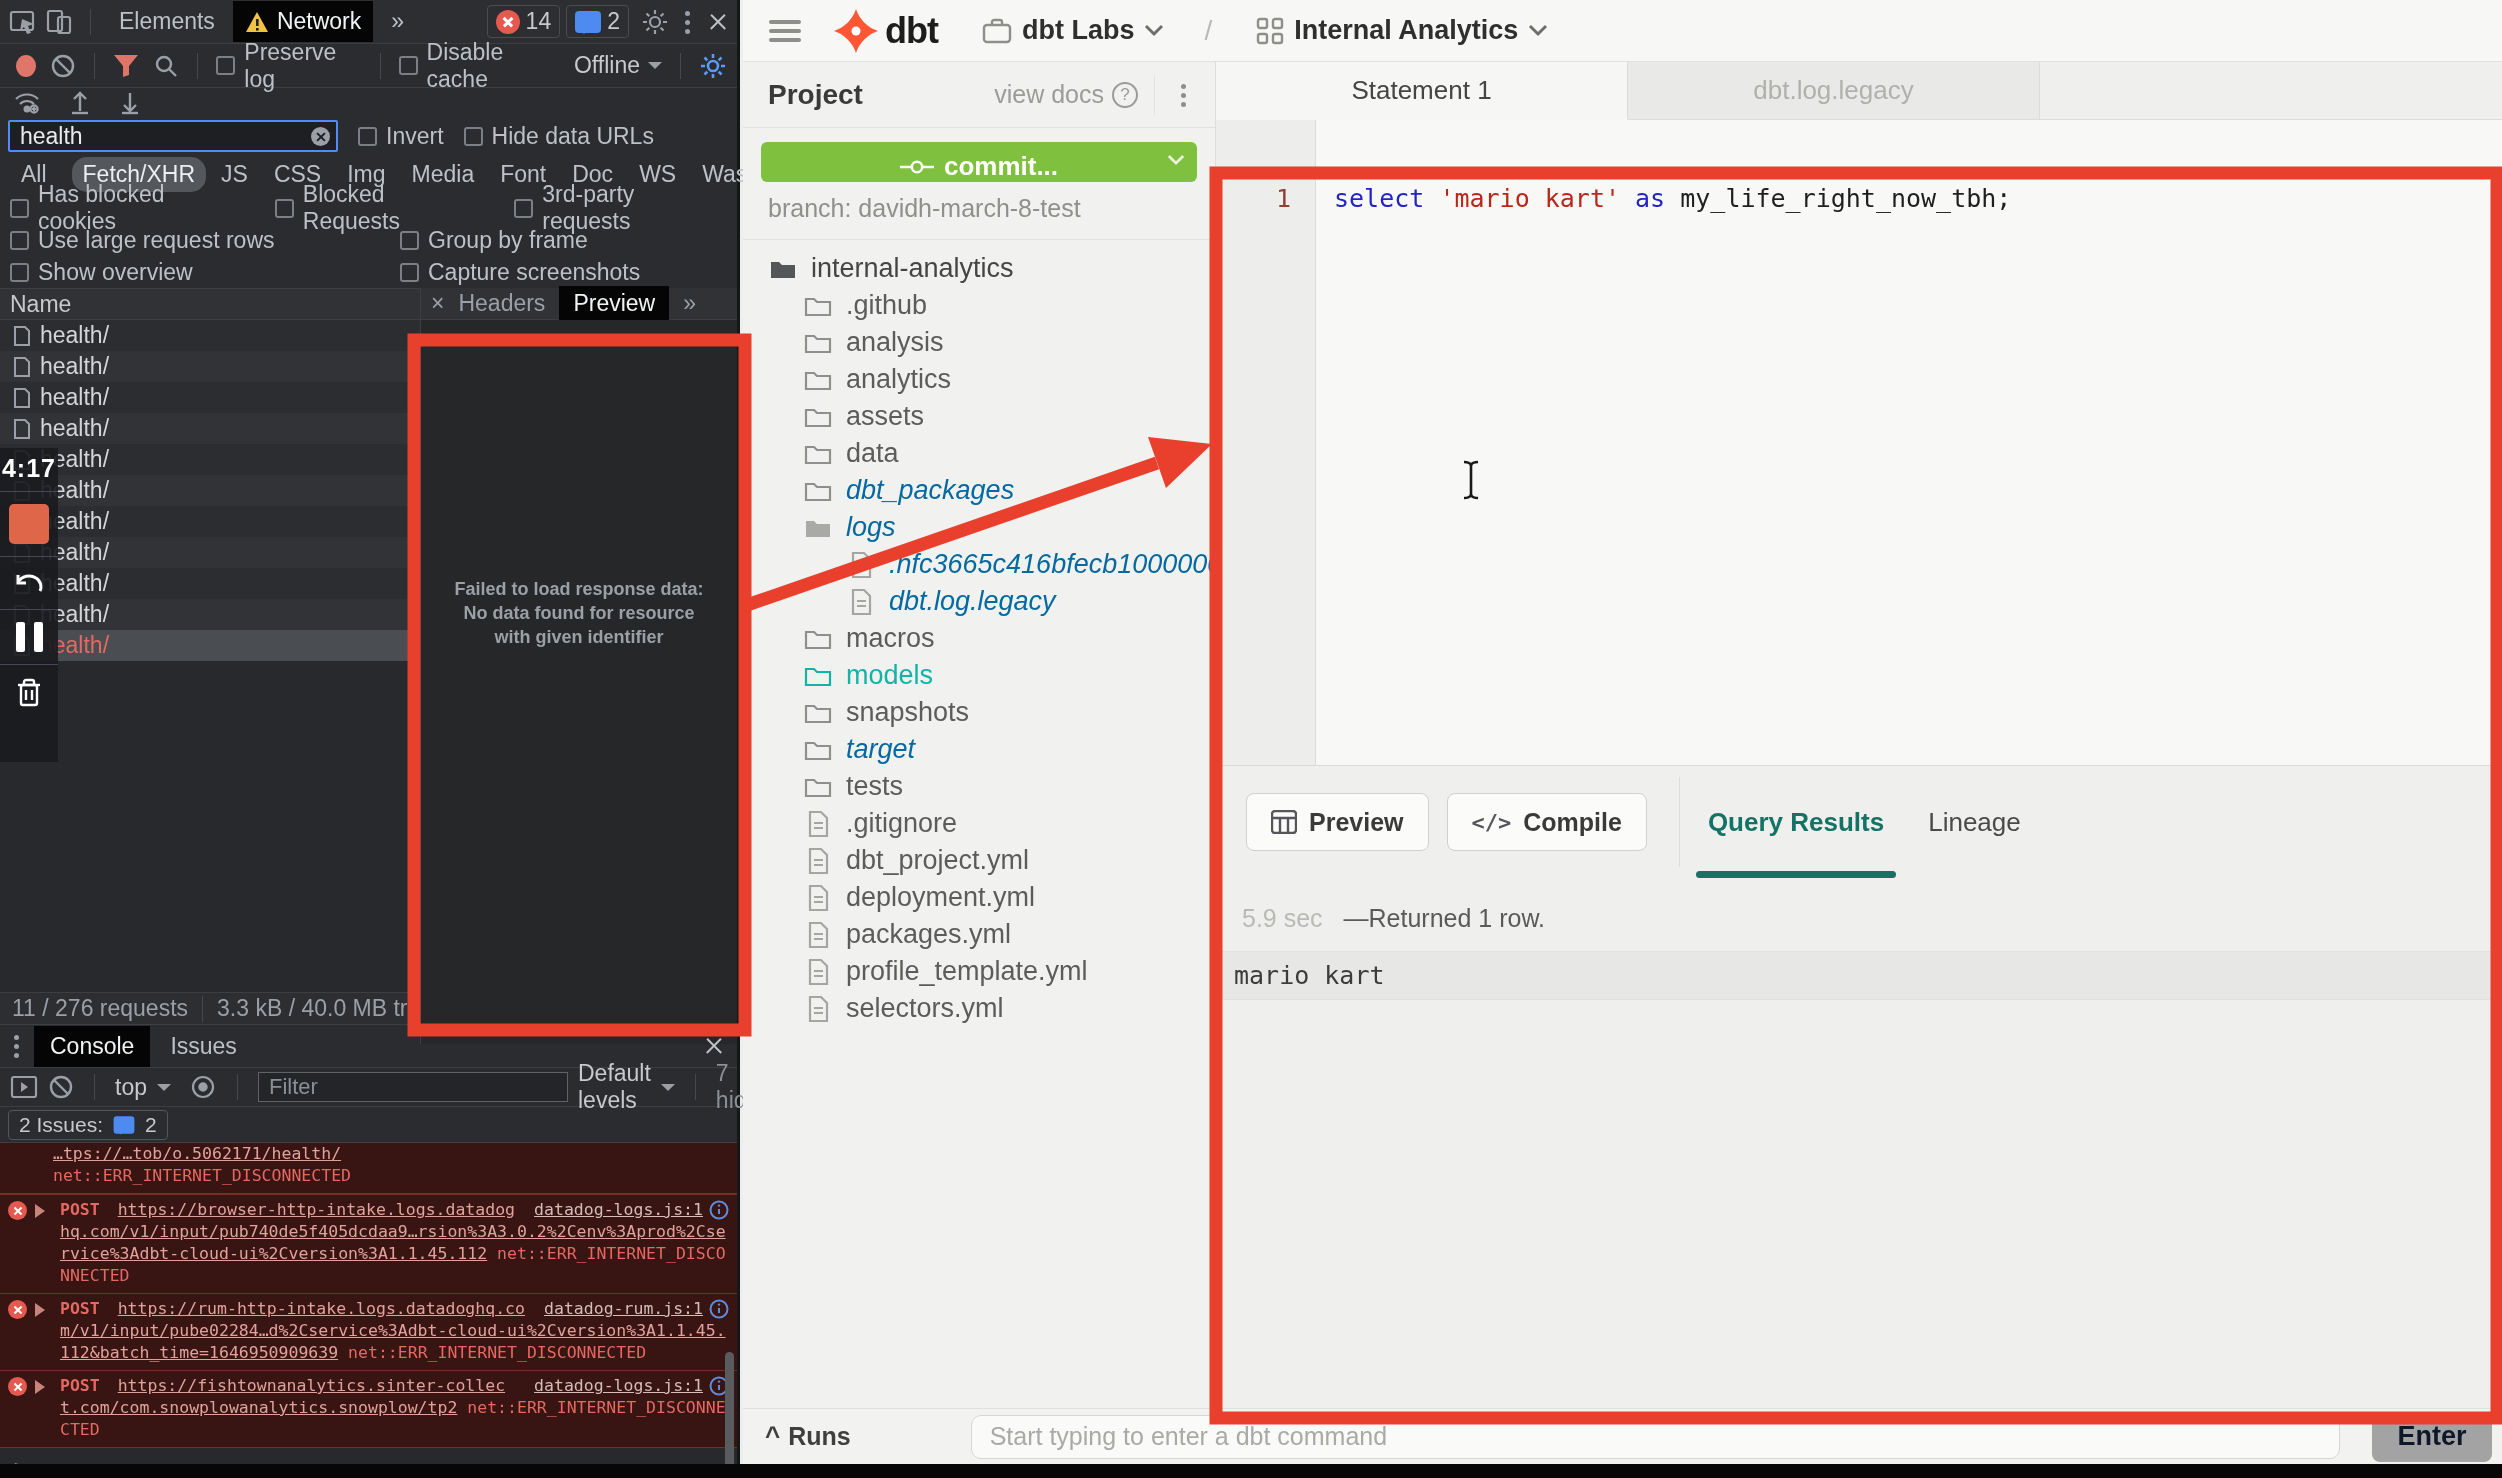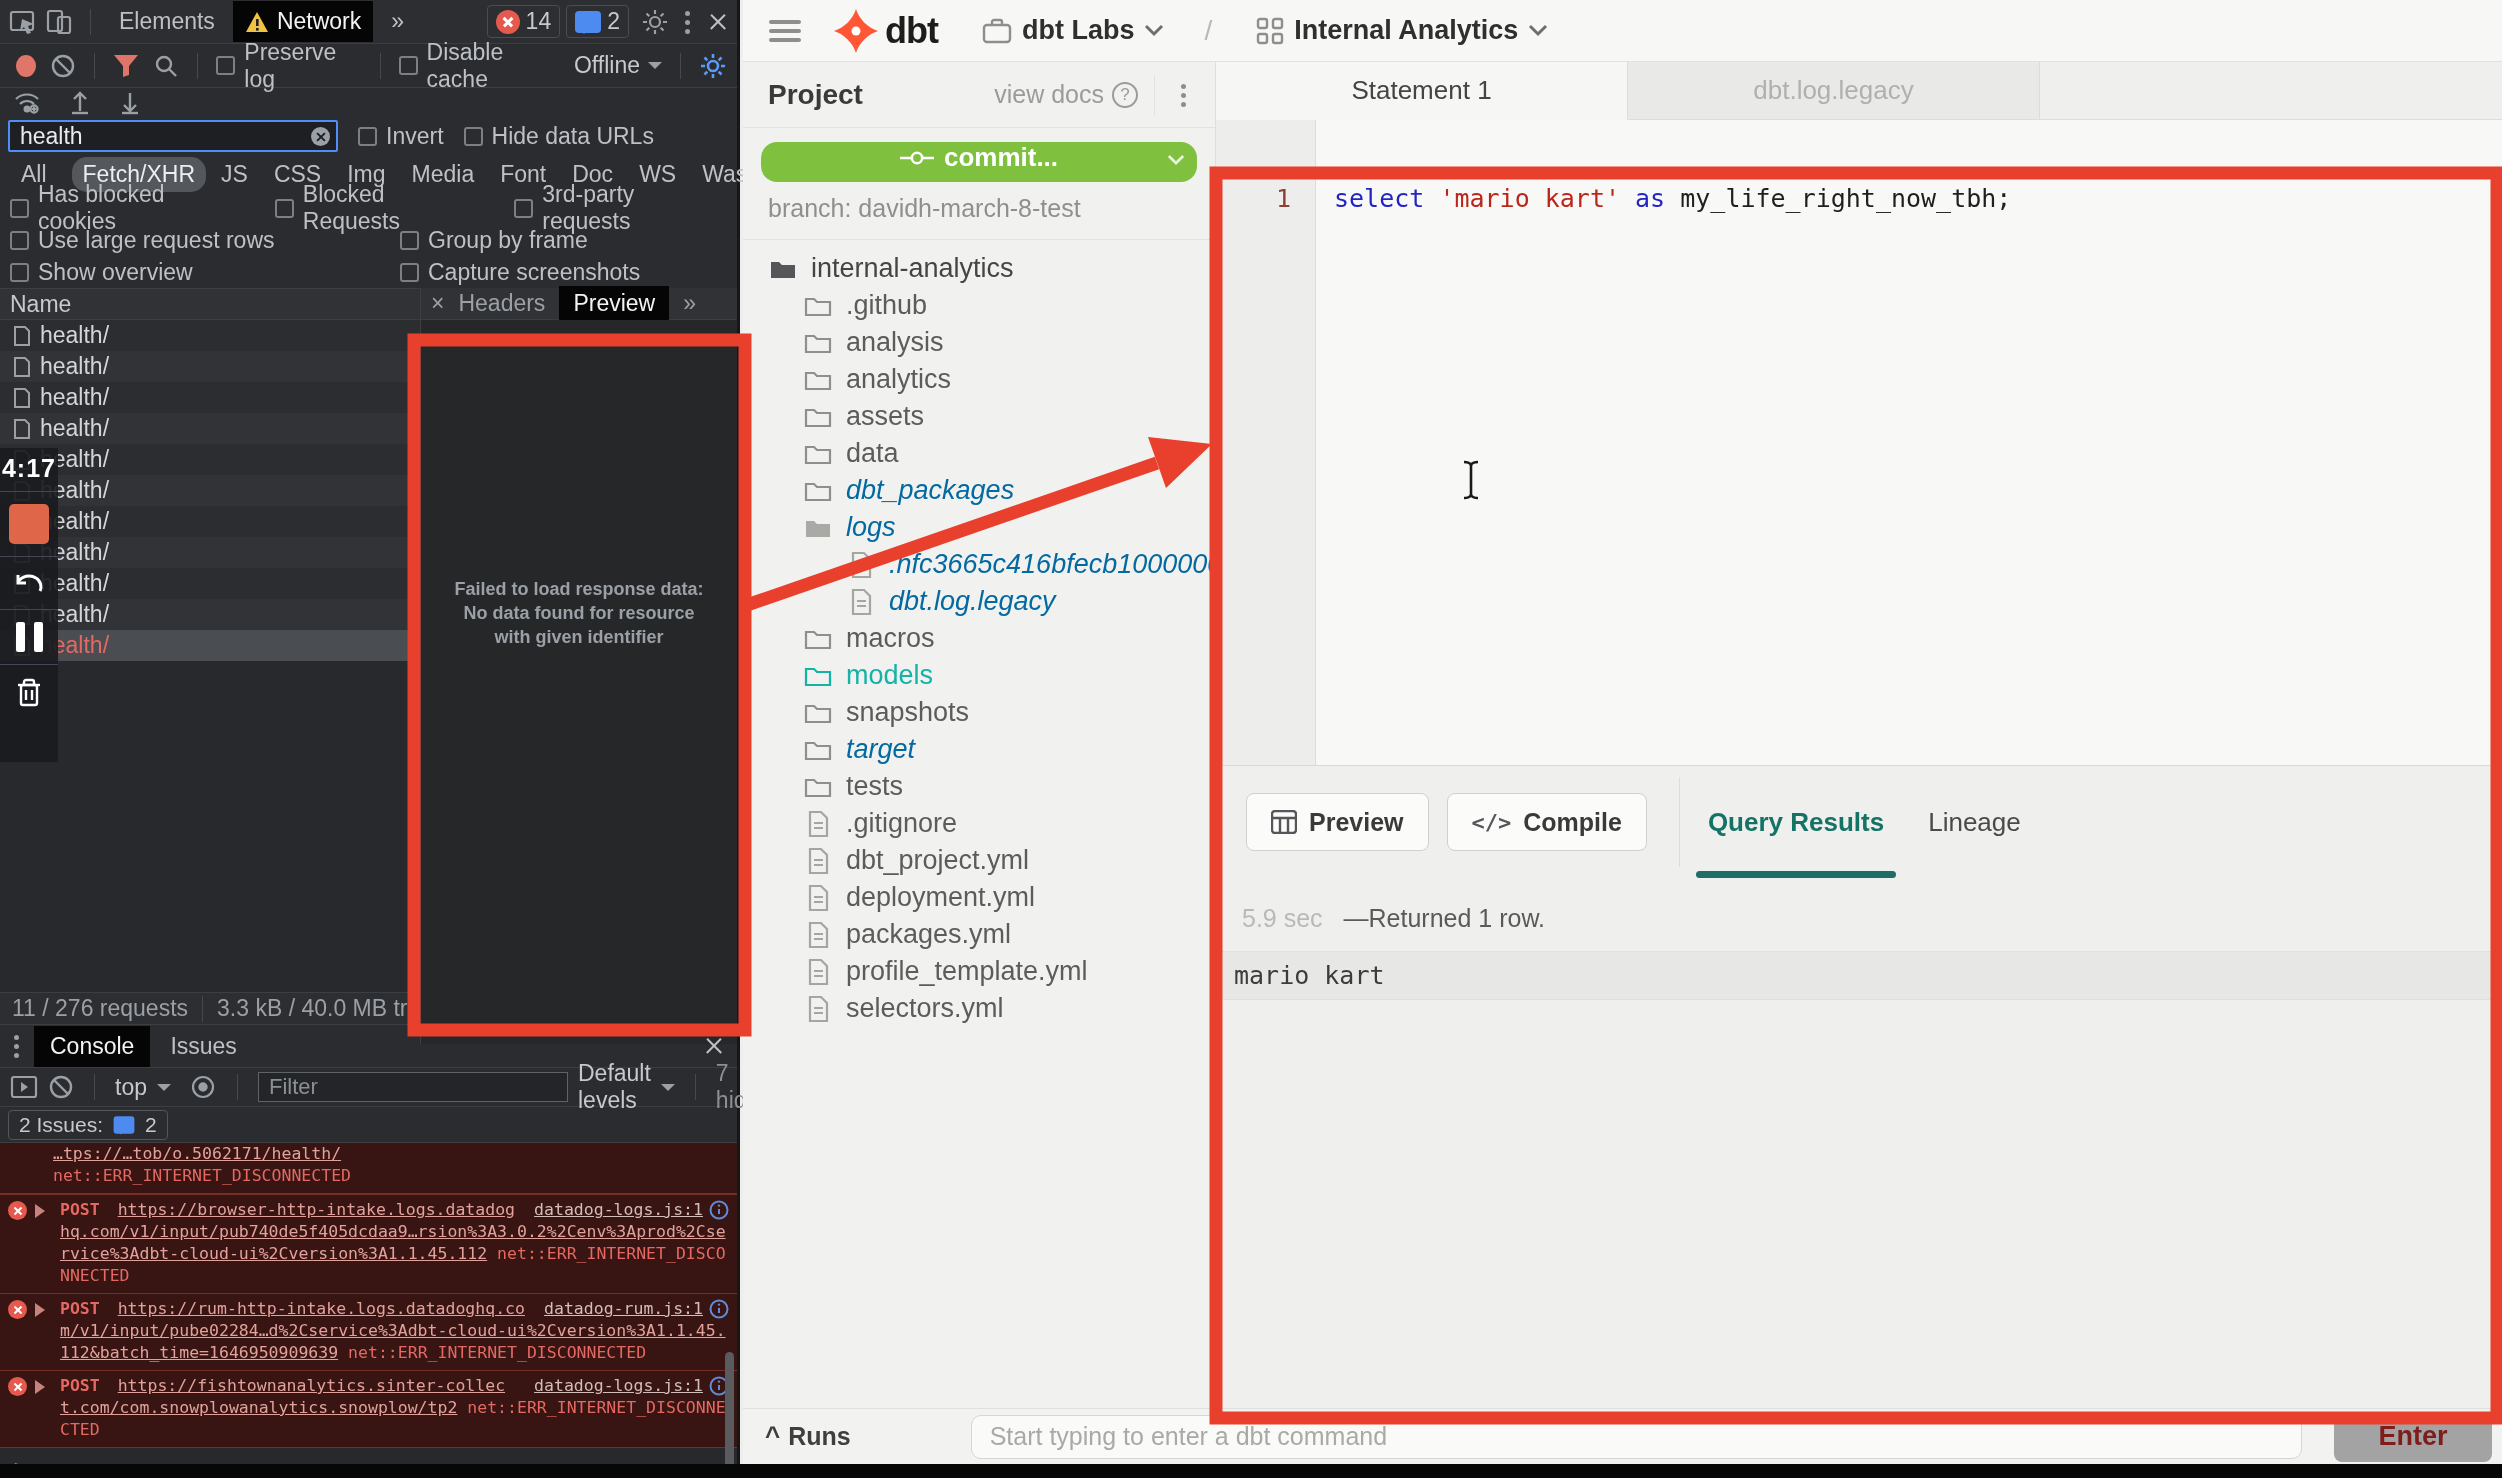--- a/index.html
+++ b/index.html
@@ -126,21 +126,21 @@
   .hdr-item { display:flex; align-items:center; gap:10px; font-size:27px; font-weight:bold; color:#2f2f2d; margin-left:26px;justify-content:space-between; }
   .hdr-slash { color:#b9b9b6; font-size:28px; margin-left:22px; }
 
   .sidebar { position:absolute; left:0; top:62px; width:473px; bottom:70px; background:#f1f1ef; border-right:1px solid #dededc; overflow:hidden; }
   .sb-head { height:66px; border-bottom:1px solid #e2e2e0; display:flex; align-items:center; padding:0 18px 0 25px; }
   .sb-title { font-size:28px; font-weight:bold; color:#3a3a38; }
   .sb-docs { margin-left:auto; display:flex; align-items:center; gap:8px; color:#9b9b98; font-size:25px; }
   .q-circle { width:26px; height:26px; border:2px solid #9b9b98; border-radius:50%; display:flex; align-items:center; justify-content:center; font-size:17px; color:#9b9b98; }
   .sb-kebab { margin-left:16px; padding-left:16px; border-left:1px solid #e2e2e0; height:40px; display:flex; align-items:center;}
   .sb-kebab .kebab i,.sb-kebab .kebab:before,.sb-kebab .kebab:after { background:#8e8e8b; }
-  .commit-btn { margin:14px 18px 0 18px; height:40px; background:#7fc03f; border-radius:16px; display:flex; align-items:flex-start; color:#fff; font-weight:bold; font-size:26px; position:relative; }
+  .commit-btn { margin:14px 18px 0 18px; height:40px; background:#7fc03f; border-radius:6px; display:flex; align-items:flex-end; color:#fff; font-weight:bold; font-size:26px; position:relative; }
   .commit-center { flex:1; display:flex; align-items:center; justify-content:center; gap:10px; }
   .commit-chev { position:absolute; right:12px; top:12px; }
   .branch-line { padding:12px 18px 16px 25px; color:#8f8f8c; font-size:25px; border-bottom:1px solid #e2e2e0; }
 
   .tree { padding:10px 0 0 0; }
   .tree-item { height:37px; display:flex; align-items:center; gap:13px; padding-left:60px; font-size:27px; color:#5c5c5a; }
   .tree-item.root { padding-left:25px; color:#454543; }
   .tree-item.lvl1 { padding-left:103px; }
   .tree-item.muted { color:#0369a1; font-style:italic; }
   .tree-item.accent { color:#13b3a6; }
@@ -182,21 +182,21 @@
   .res-rowband { height:48px; display:flex; align-items:center; padding-left:18px; background:#e7e7e5; border-bottom:1px solid #e0e0de;
      font-family:"DejaVu Sans Mono",monospace; font-size:25px; color:#3c3c3a; }
 
   .dbt-footer { position:absolute; left:0; right:0; bottom:14px; height:56px; background:#f2f2f0; border-top:1px solid #e0e0de;
      display:flex; align-items:center; padding:0 10px 0 22px; gap:20px; }
   .runs-label { display:flex; align-items:center; gap:8px; font-size:25px; font-weight:bold; color:#3f3f3d; }
   .runs-caret { font-size:26px; font-weight:bold; color:#3f3f3d; }
   .cmd-input { flex:1; height:44px; margin-left:100px; border:1px solid #d6d6d4; border-radius:10px; background:#fafaf8;
      font-size:25px; padding:0 18px; color:#3c3c3a; outline:none; font-family:"Liberation Sans",sans-serif; }
   .cmd-input::placeholder { color:#a9a9a6; }
-  .enter-btn { width:158px; height:50px; background:#a3a3a3; border:none; border-radius:8px; color:#7f1d1d;
+  .enter-btn { width:120px; height:50px; background:#a3a3a3; border:none; border-radius:8px; color:#0f172a;
      font-size:27px; font-weight:bold; margin-left:12px; }
 
   
   .annot { position:absolute; left:0; top:0; z-index:60; pointer-events:none; }
 </style>
 </head>
 <body>
 
 <div class="stage">
 

